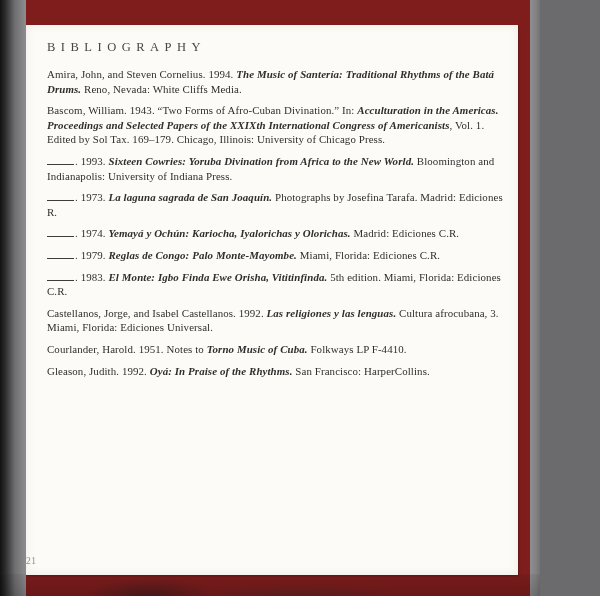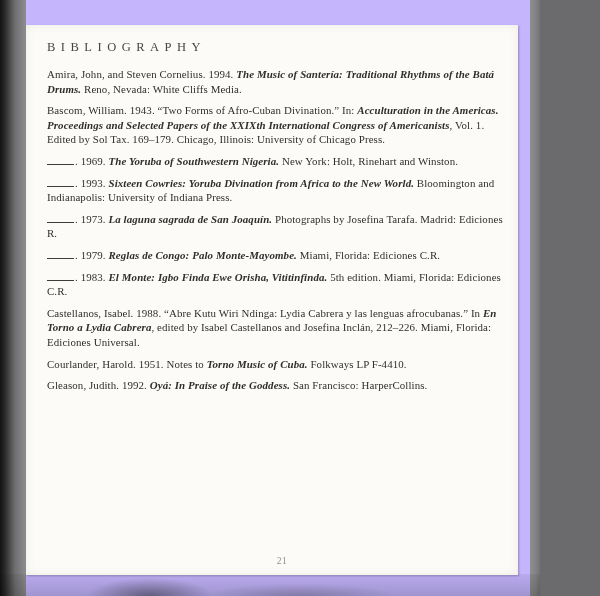--- a/index.html
+++ b/index.html
@@ -1,21 +1,21 @@
 <!DOCTYPE html>
 <html><head>
 <meta charset="utf-8">
 <style>
   * { margin: 0; padding: 0; box-sizing: border-box; }
   html, body { background: #6b6b6d; }
   .scan {
     position: relative;
     width: 540px;
     height: 596px;
-    background: #c4b5fd;
+    background: #7f1d1d;
     overflow: hidden;
     font-family: "Liberation Serif", "DejaVu Serif", serif;
   }
   
   .edge-left {
     position: absolute; left: 0; top: 0; bottom: 0; width: 26px;
     background: linear-gradient(90deg, #121212 0px, #2b2b2b 5px, #6f6f72 15px, #8e8e90 26px);
   }
   
   .edge-right {
@@ -57,46 +57,44 @@
     display: inline-block;
     width: 27px;
     height: 1px;
     background: #3c3c3c;
     vertical-align: baseline;
     margin-right: 1px;
   }
   .page-number {
     position: absolute;
     left: 0; right: 0; bottom: 9px;
-    text-align: center;
     font-size: 9.5px;
     color: #8d8d8b;
     letter-spacing: 0.5px;
-    padding-left: 20px;
   }
 </style>
 </head>
 <body>
 
 <div class="scan">
   <div class="edge-left"></div>
   <div class="edge-right"></div>
   <div class="edge-bottom"></div>
 
   <div class="page">
     <div class="content">
       <h1 class="heading">BIBLIOGRAPHY</h1>
       <div class="entries">
           <p class="entry"><span>Amira, John, and Steven Cornelius. 1994. </span><i>The Music of Santería: Traditional Rhythms of the Batá Drums.</i><span> Reno, Nevada: White Cliffs Media.</span></p>
           <p class="entry"><span>Bascom, William. 1943. “Two Forms of Afro-Cuban Divination.” In: </span><i>Acculturation in the Americas. Proceedings and Selected Papers of the XXIXth International Congress of Americanists</i><span>, Vol. 1. Edited by Sol Tax. 169–179. Chicago, Illinois: University of Chicago Press.</span></p>
-          <p class="entry"><span class="dash-rule"></span><span>. 1969. </span><i>The Yoruba of Southwestern Nigeria.</i><span> New York: Holt, Rinehart and Winston.</span></p>
           <p class="entry"><span class="dash-rule"></span><span>. 1993. </span><i>Sixteen Cowries: Yoruba Divination from Africa to the New World.</i><span> Bloomington and Indianapolis: University of Indiana Press.</span></p>
           <p class="entry"><span class="dash-rule"></span><span>. 1973. </span><i>La laguna sagrada de San Joaquín.</i><span> Photographs by Josefina Tarafa. Madrid: Ediciones R.</span></p>
+          <p class="entry"><span class="dash-rule"></span><span>. 1974. </span><i>Yemayá y Ochún: Kariocha, Iyalorichas y Olorichas.</i><span> Madrid: Ediciones C.R.</span></p>
           <p class="entry"><span class="dash-rule"></span><span>. 1979. </span><i>Reglas de Congo: Palo Monte-Mayombe.</i><span> Miami, Florida: Ediciones C.R.</span></p>
           <p class="entry"><span class="dash-rule"></span><span>. 1983. </span><i>El Monte: Igbo Finda Ewe Orisha, Vititinfinda.</i><span> 5th edition. Miami, Florida: Ediciones C.R.</span></p>
-          <p class="entry"><span>Castellanos, Isabel. 1988. “Abre Kutu Wiri Ndinga: Lydia Cabrera y las lenguas afrocubanas.” In </span><i>En Torno a Lydia Cabrera</i><span>, edited by Isabel Castellanos and Josefina Inclán, 212–226. Miami, Florida: Ediciones Universal.</span></p>
+          <p class="entry"><span>Castellanos, Jorge, and Isabel Castellanos. 1992. </span><i>Las religiones y las lenguas.</i><span> Cultura afrocubana, 3. Miami, Florida: Ediciones Universal.</span></p>
           <p class="entry"><span>Courlander, Harold. 1951. Notes to </span><i>Torno Music of Cuba.</i><span> Folkways LP F-4410.</span></p>
-          <p class="entry"><span>Gleason, Judith. 1992. </span><i>Oyá: In Praise of the Goddess.</i><span> San Francisco: HarperCollins.</span></p>
+          <p class="entry"><span>Gleason, Judith. 1992. </span><i>Oyá: In Praise of the Rhythms.</i><span> San Francisco: HarperCollins.</span></p>
         </div>
     </div>
     <div class="page-number">21</div>
   </div>
 </div>
 
 </body></html>

